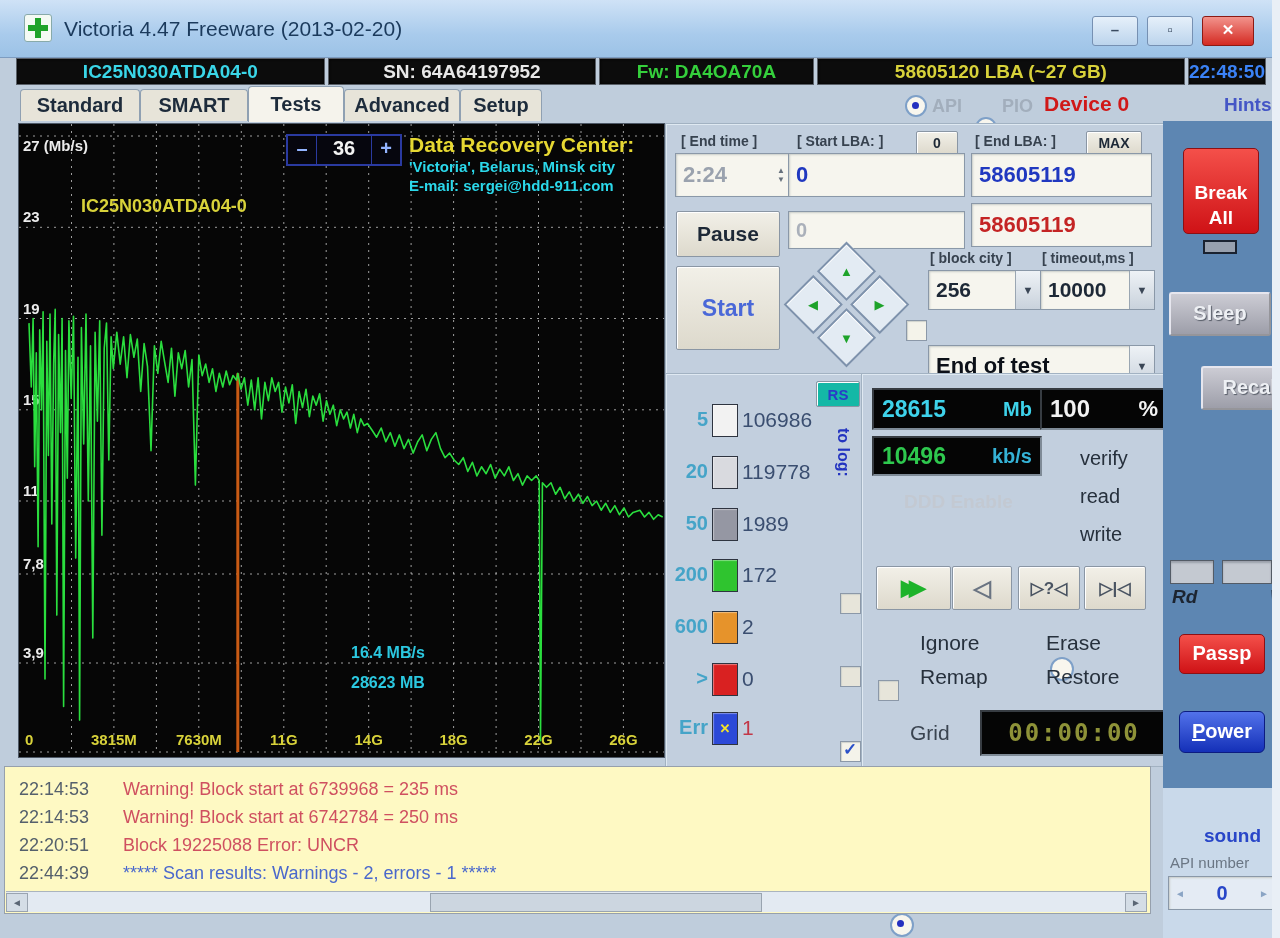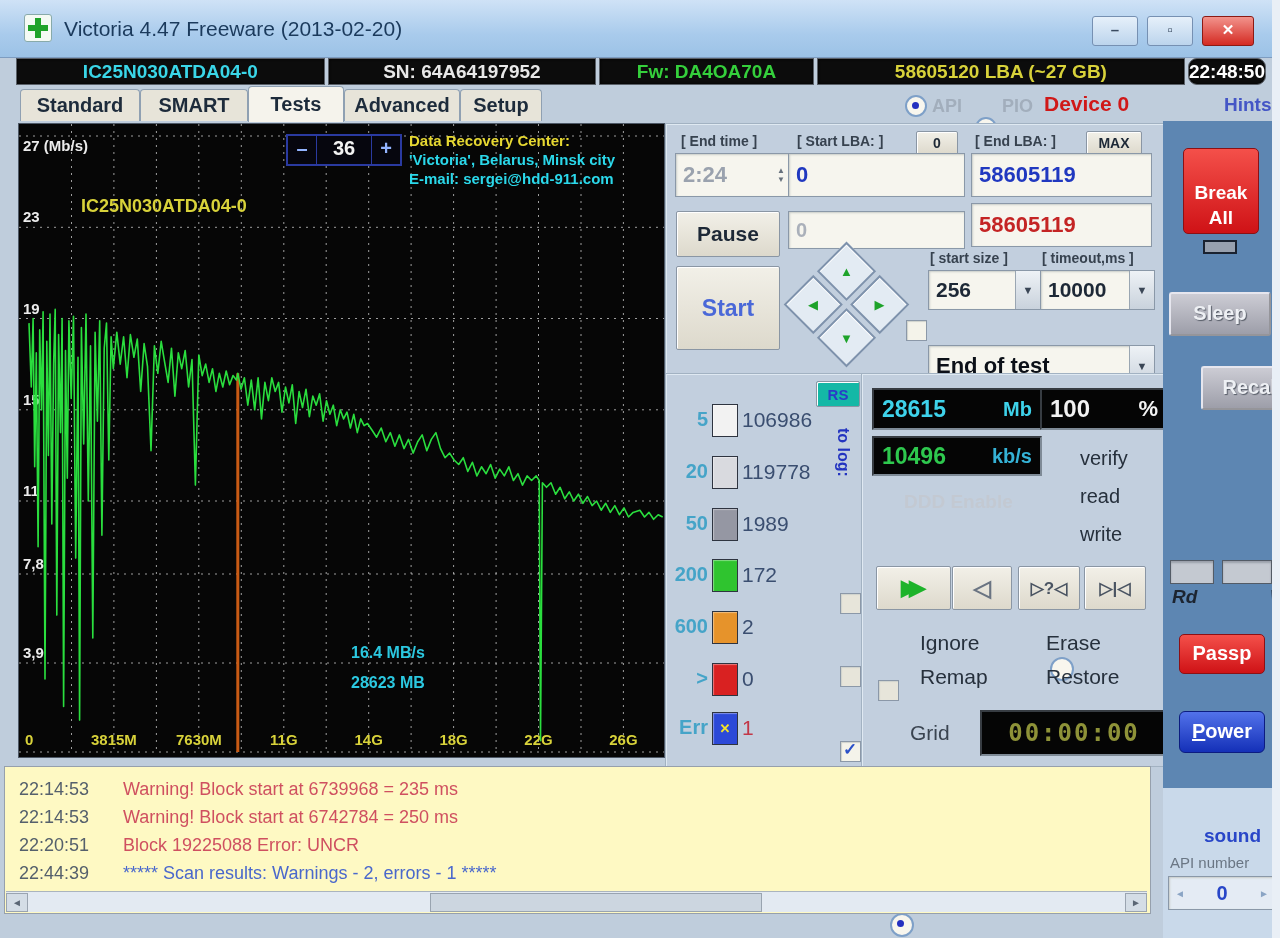--- a/index.html
+++ b/index.html
@@ -38,21 +38,21 @@
   
   .graph{left:18px;top:123px;width:645px;height:633px;background:#060606;border:1px solid #4d5866;}
   .spinner{left:267px;top:10px;width:112px;height:28px;display:flex;background:#06060e;
     border:2px solid #2a3aa0;}
   .spinner .sbtn{width:28px;text-align:center;color:#93b4ff;font-size:20px;font-weight:bold;
     line-height:24px;border-right:1px solid #2a3aa0;}
   .spinner .sbtn:last-child{border-right:none;border-left:1px solid #2a3aa0;}
   .spinner .sval{flex:1;text-align:center;color:#f2f2f2;font-size:20px;font-weight:bold;line-height:24px;}
   .drivelab{left:62px;top:72px;color:#d8d23a;font-size:18px;font-weight:bold;}
   .banner{left:390px;top:8px;width:250px;line-height:1.25;}
-  .banner .b1{color:#e6d832;font-size:15px;font-weight:bold;}
+  .banner .b1{color:#e6d832;font-size:21px;font-weight:bold;}
   .banner .b2{color:#2bd8ea;font-size:15px;font-weight:bold;}
   .gnote{color:#2bc8e0;font-size:16px;font-weight:bold;}
   .gv,.gh{stroke:#d9d9d9;stroke-width:1;stroke-dasharray:2 5;opacity:.72;}
   .yl{fill:#ececec;font-size:15px;font-weight:bold;font-family:"Liberation Sans",sans-serif;}
   .xl{fill:#d8d23a;font-size:15px;font-weight:bold;font-family:"Liberation Sans",sans-serif;}
   .cv{fill:none;stroke-width:1.6;stroke-linejoin:round;}
   .el{stroke-width:3;}
 
   
   .gbox{background:#c2cfde;border:1px solid #a2b2c2;box-shadow:inset 1px 1px 0 #dfe9f2;}
@@ -128,21 +128,21 @@
     <div class="abs winbtn" style="left:1092px;width:44px;">–</div>
     <div class="abs winbtn" style="left:1147px;width:44px;">▫</div>
     <div class="abs winbtn close" style="left:1202px;width:50px;">✕</div>
   </div>
 
   <div class="abs infobar">
     <div class="infoseg" style="width:320px;color:#3ad6e8;">IC25N030ATDA04-0</div>
     <div class="infoseg" style="width:278px;color:#e8e8e8;">SN: 64A64197952</div>
     <div class="infoseg" style="width:222px;color:#35d03c;">Fw: DA4OA70A</div>
     <div class="infoseg" style="width:382px;color:#d8d23a;">58605120 LBA (~27 GB)</div>
-    <div class="infoseg" style="flex:1;color:#ffffff;border-radius:9px;">22:48:50</div>
+    <div class="infoseg" style="flex:1;color:#3b82f6;">22:48:50</div>
   </div>
 
   <div class="abs tab" style="left:20px;width:118px;">Standard</div>
   <div class="abs tab" style="left:140px;width:106px;">SMART</div>
   <div class="abs tab active" style="left:248px;width:94px;">Tests</div>
   <div class="abs tab" style="left:344px;width:114px;">Advanced</div>
   <div class="abs tab" style="left:460px;width:80px;">Setup</div>
   <div class="abs rb sel" style="left:905px;top:95px;width:18px;height:18px;"></div>
   <div class="abs graylab" style="left:932px;top:96px;">API</div>
   <div class="abs rb" style="left:975px;top:95px;width:18px;height:18px;"></div>
@@ -239,21 +239,21 @@
       </div>
     <div class="dsq">
         <span>◀</span>
       </div>
     <div class="dsq">
         <span>▼</span>
       </div>
   </div>
   <div class="abs cb" style="left:906px;top:256px;width:19px;height:19px;"></div>
 
-  <div class="abs flabel" style="left:930px;top:250px;">[ start size ]</div>
+  <div class="abs flabel" style="left:930px;top:250px;">[ block city ]</div>
   <div class="abs field combo" style="left:928px;top:270px;width:104px;height:38px;font-size:21px;color:#1d2836;">
     <span>256</span>
     <span class="arrowbox">▼</span>
   </div>
   <div class="abs flabel" style="left:1042px;top:250px;">[ timeout,ms ]</div>
   <div class="abs field combo" style="left:1040px;top:270px;width:106px;height:38px;font-size:21px;color:#1d2836;">
     <span>10000</span>
     <span class="arrowbox">▼</span>
   </div>
   <div class="abs field combo" style="left:928px;top:345px;width:218px;height:40px;font-size:22px;color:#0c1018;">

